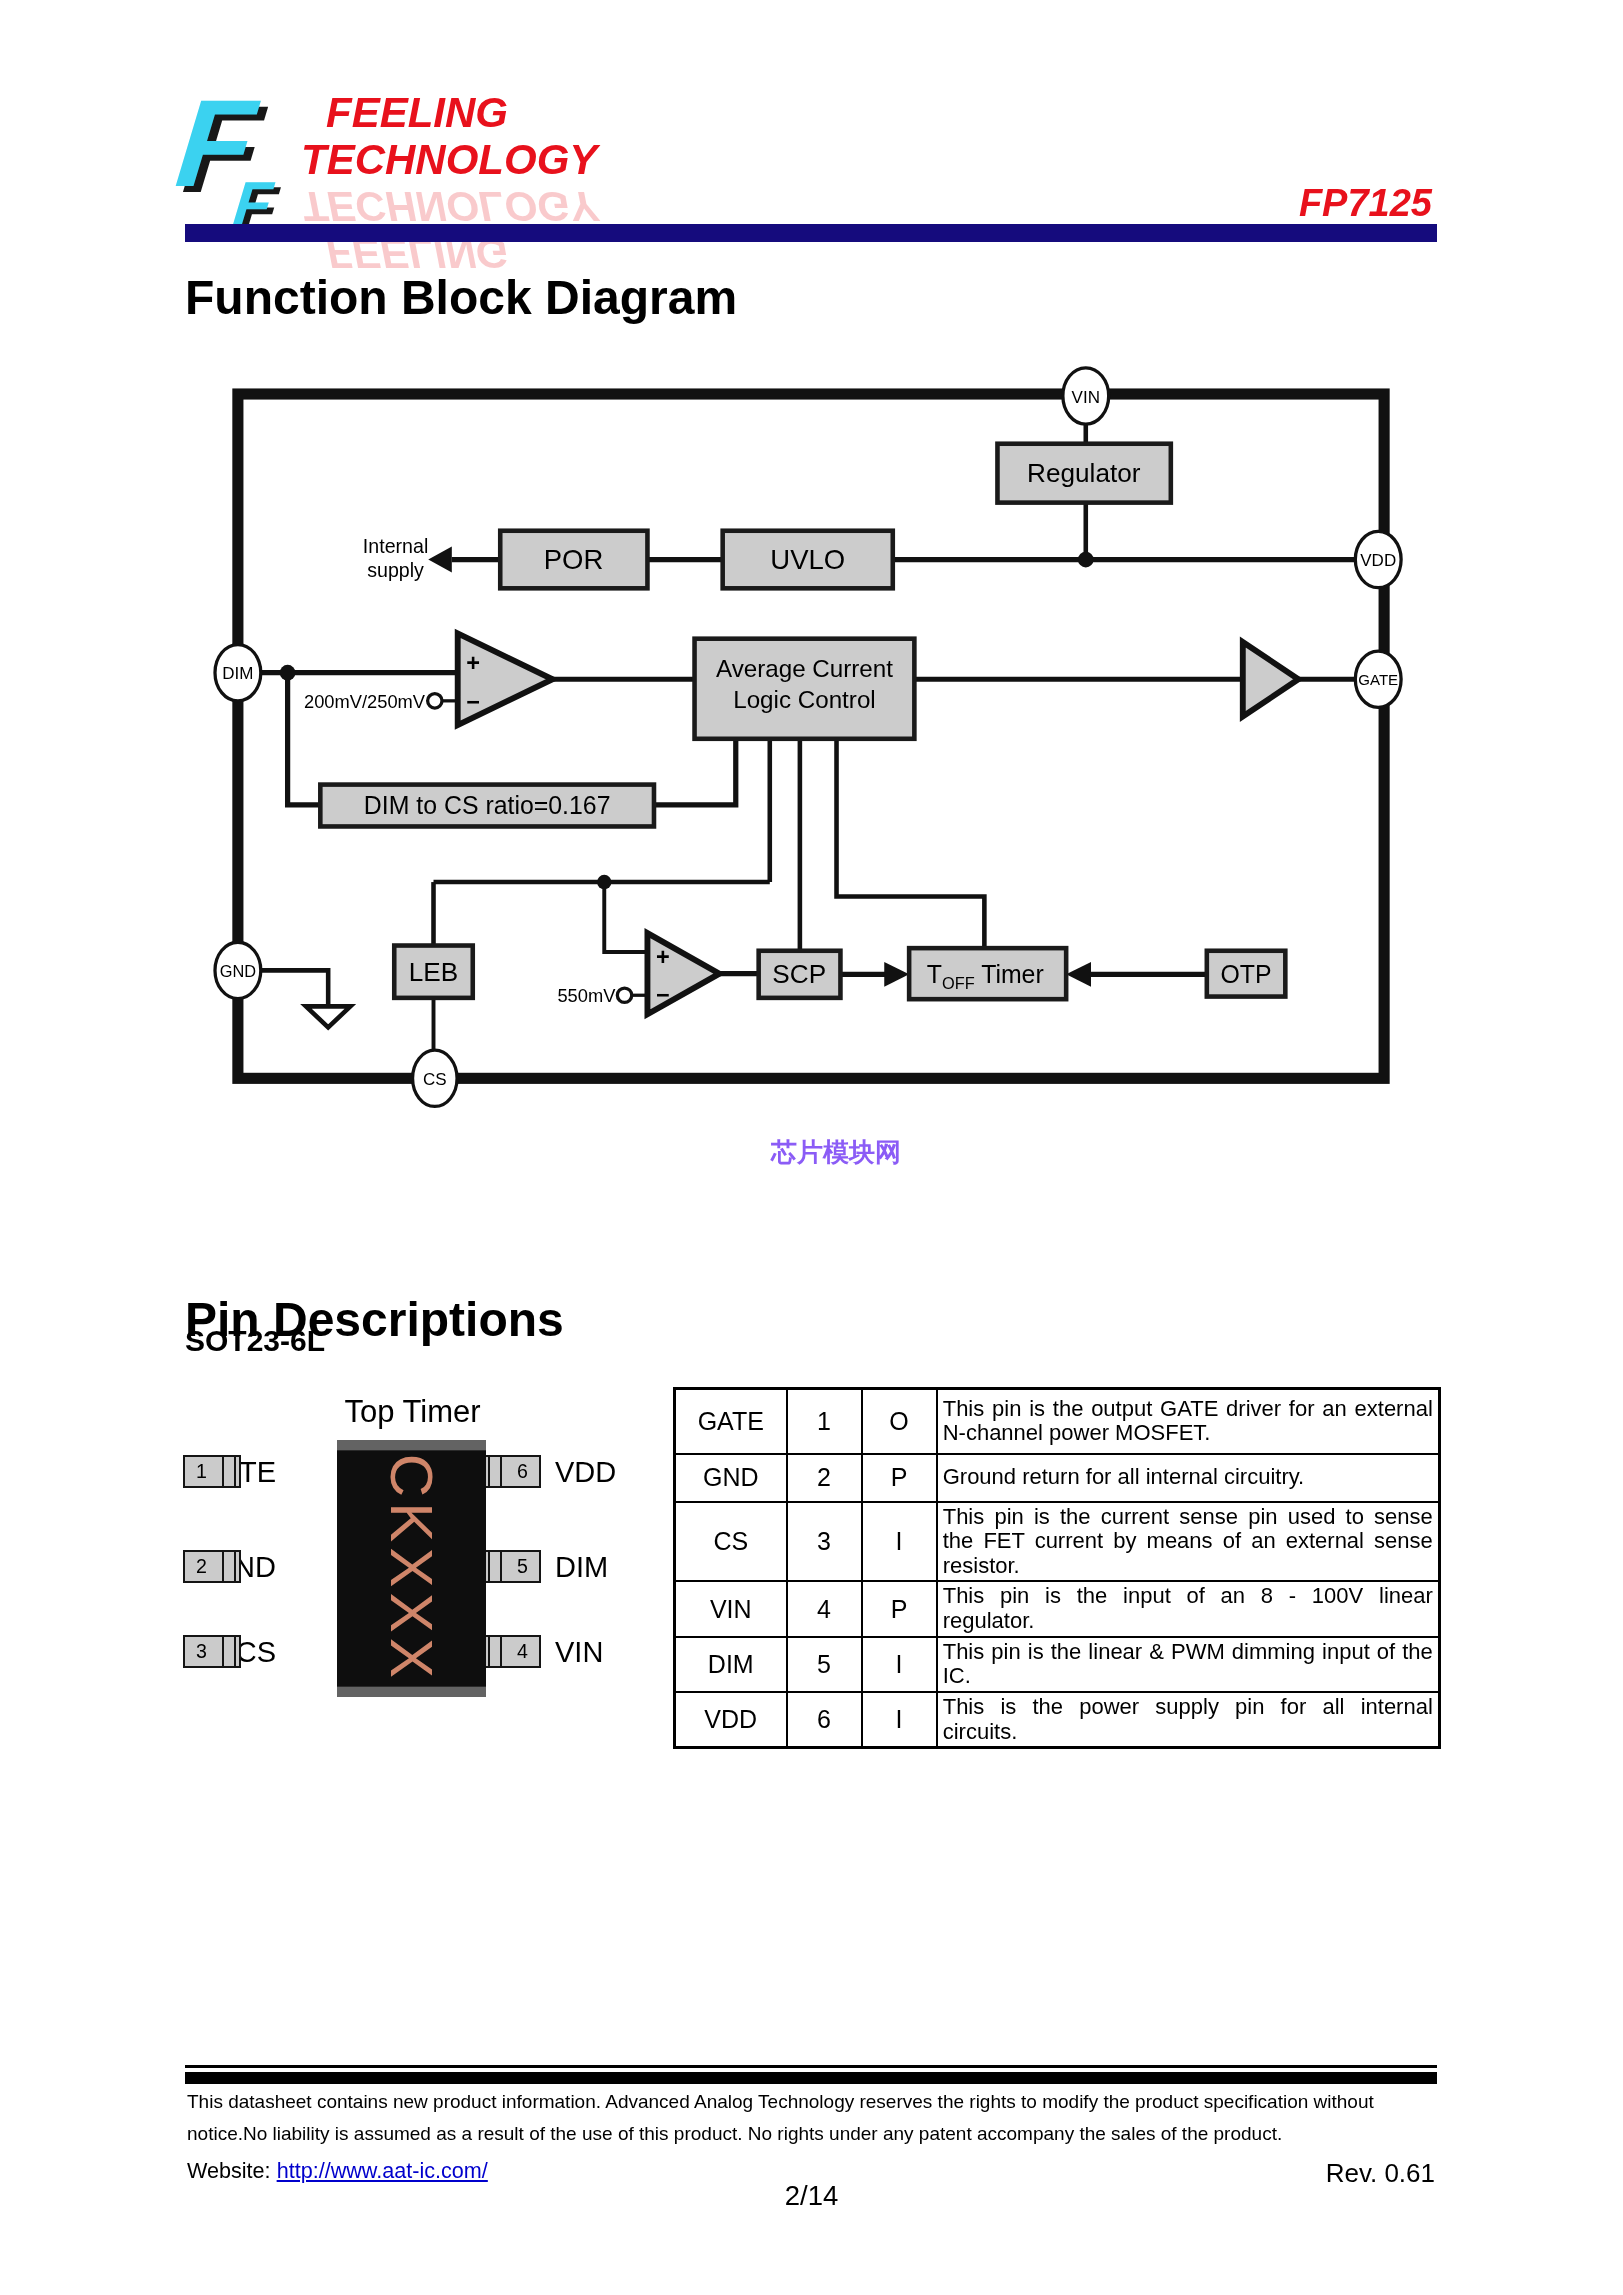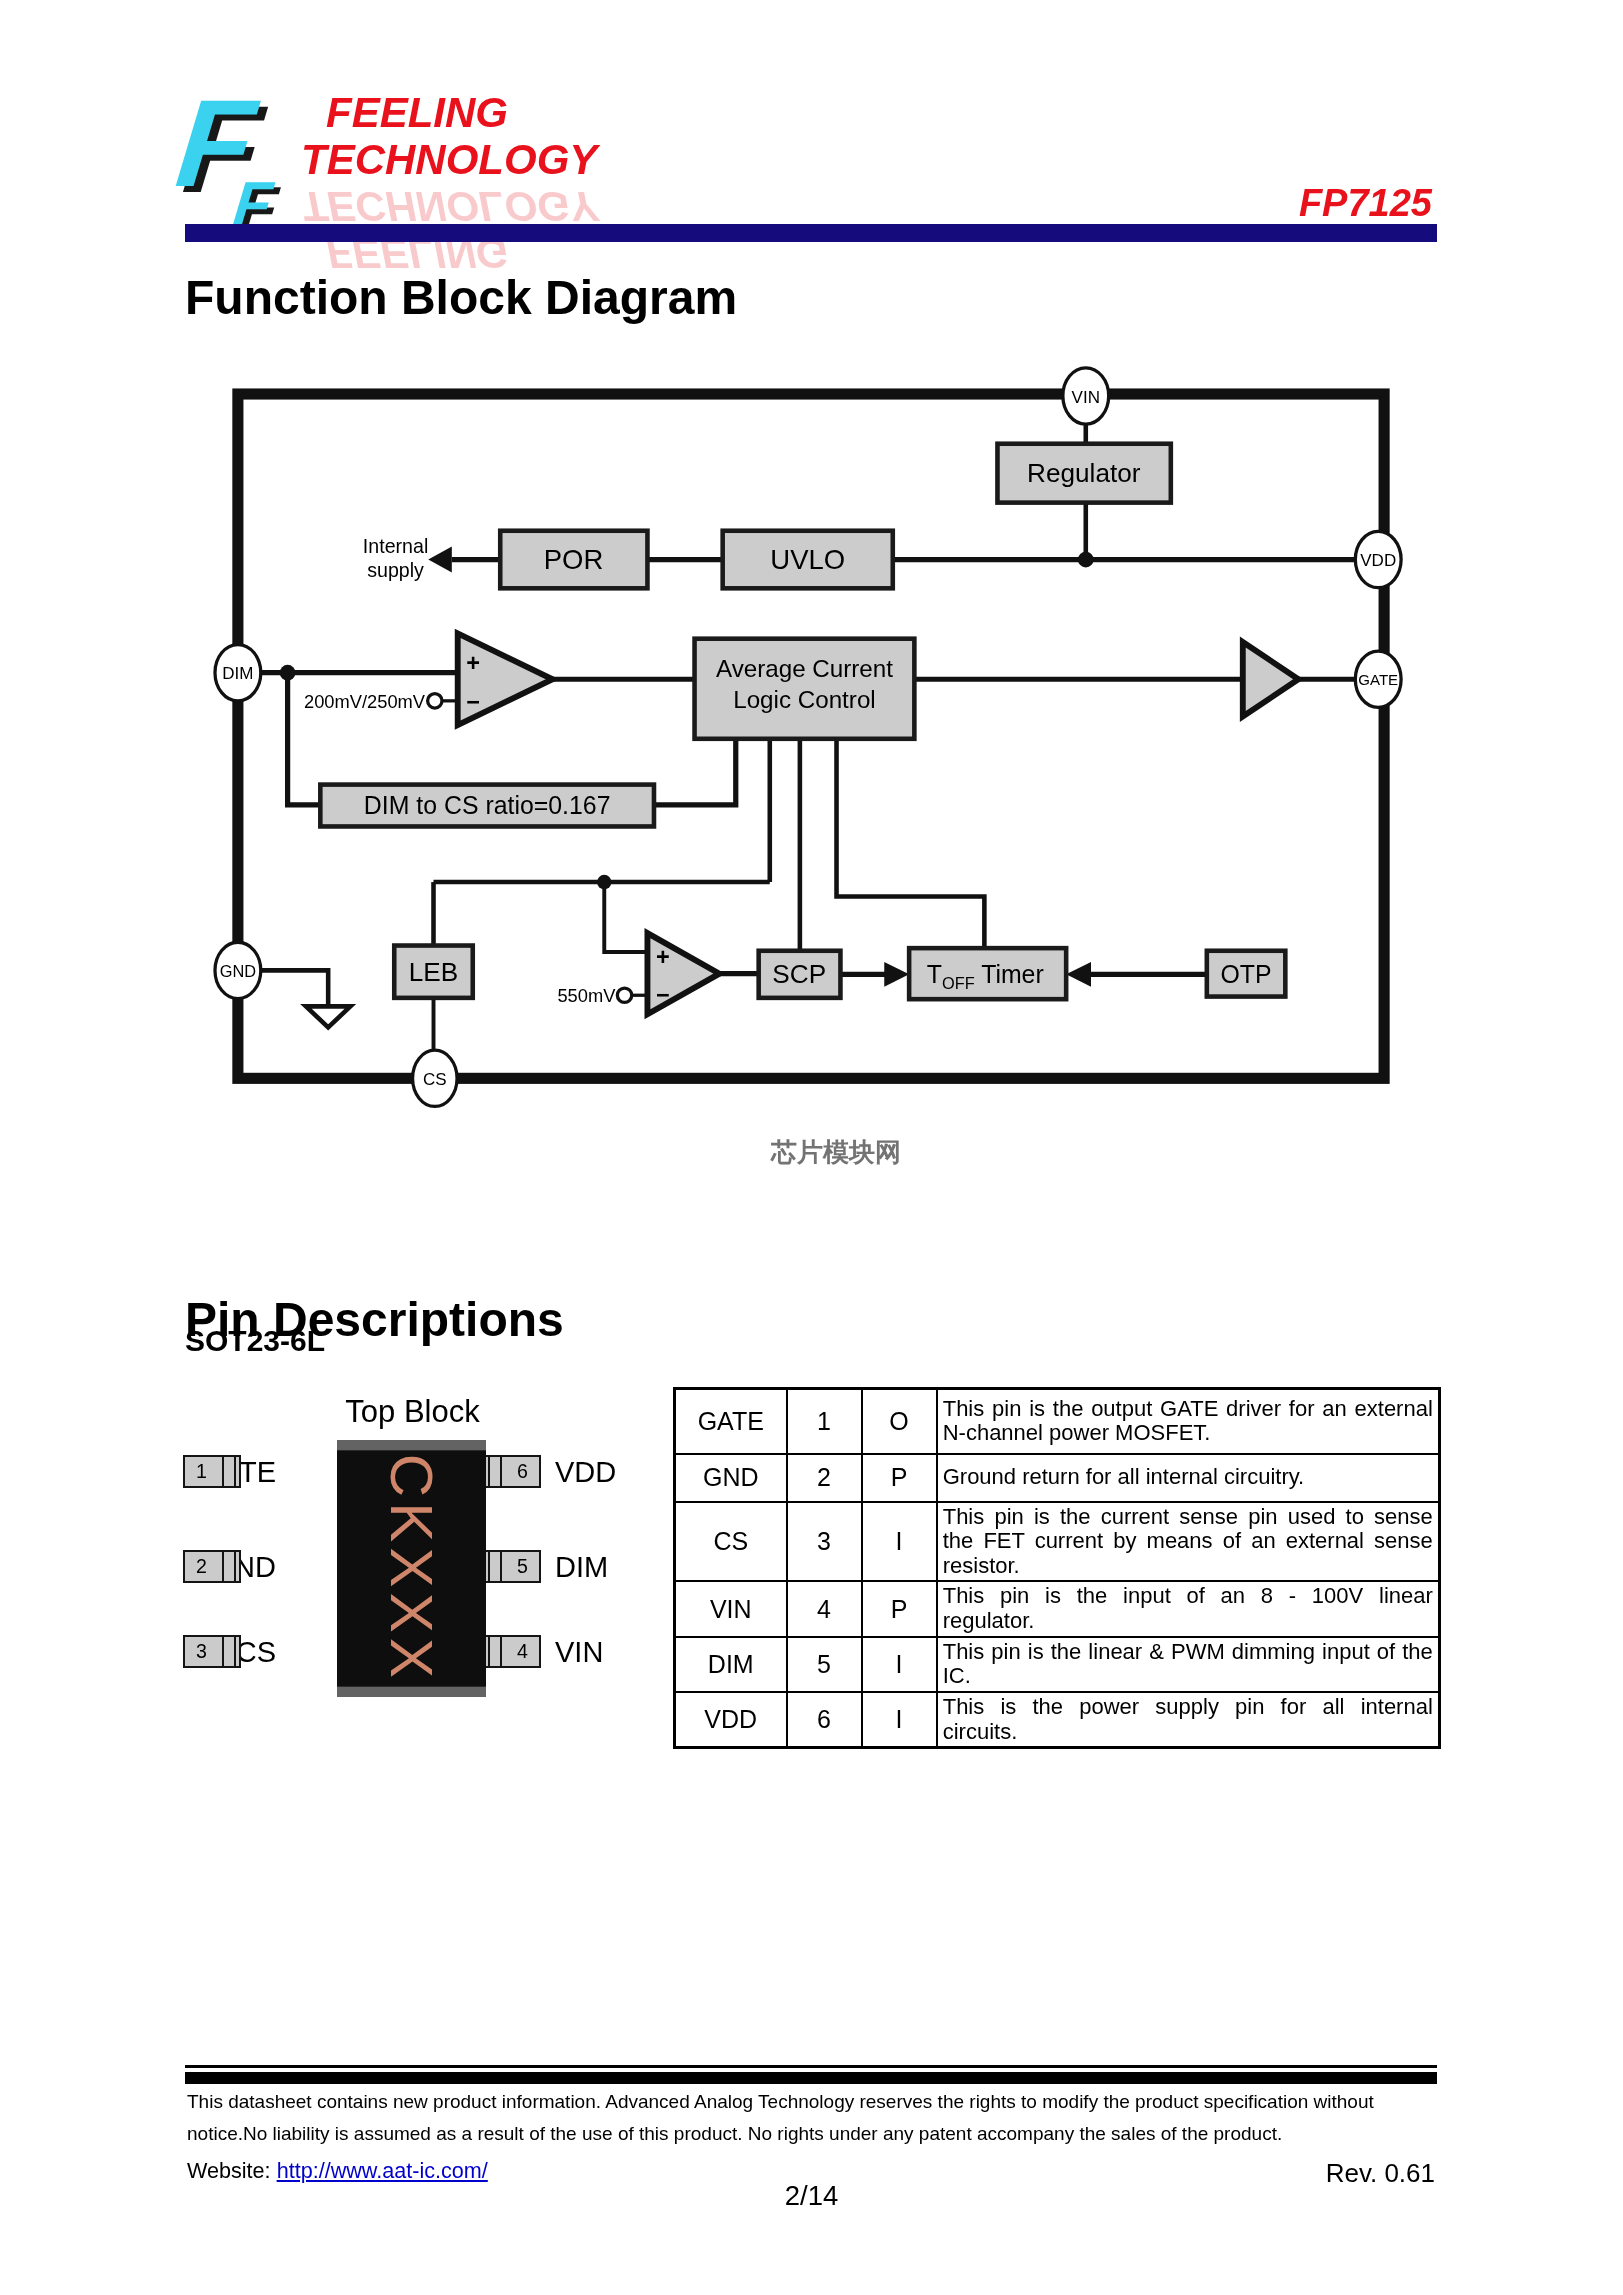--- a/index.html
+++ b/index.html
@@ -20,21 +20,21 @@
   .part-number{position:absolute;right:191px;top:182px;font:italic 900 38px "Liberation Sans",sans-serif;
                color:#e8111c;}
   .navy-bar{position:absolute;left:185px;top:224px;width:1252px;height:17.7px;background:#150b7d;}
   
   .h1{position:absolute;left:185px;font-weight:bold;font-size:48px;}
   .h-fbd{top:270px;}
   .h-pin{top:1292px;}
   .h-pkg{position:absolute;left:185px;top:1324px;font-weight:bold;font-size:30px;}
   
   .diagram-svg{position:absolute;left:232px;top:388px;overflow:visible;}
-  .watermark{position:absolute;left:771px;top:1135px;font-size:26px;font-weight:bold;color:#737373;}
+  .watermark{position:absolute;left:771px;top:1135px;font-size:26px;font-weight:bold;color:#8b5cf6;}
   
   .pkg{position:absolute;left:183px;top:1386px;width:458px;height:340px;}
   .pkg-title{position:absolute;left:92px;top:7.9px;width:275px;text-align:center;font-size:31px;}
   .ic-body{position:absolute;left:154px;top:54px;width:149px;height:257px;background:#0e0e0e;z-index:2;}
   .ic-bevel{position:absolute;left:0;right:0;height:9.8px;background:#636363;}
   .bevel-top{top:0;border-bottom:1.3px solid #2a2a2a;}
   .bevel-bot{bottom:0;border-top:1.3px solid #2a2a2a;}
   .ic-marking{position:absolute;left:0;top:0;width:100%;height:100%;display:flex;
               align-items:center;justify-content:center;}
   .ic-marking span{transform:rotate(90deg);white-space:nowrap;font-size:60px;color:#cf8569;
@@ -198,21 +198,21 @@
       <text x="310" y="1065" font-size="26" text-anchor="middle">CS</text>
     </g>
   </svg>
 
   <div class="watermark">芯片模块网</div>
 
   <div class="h1 h-pin">Pin Descriptions</div>
   <div class="h-pkg">SOT23-6L</div>
 
   <div class="pkg">
-    <div class="pkg-title">Top Block</div>
+    <div class="pkg-title">Top Timer</div>
 
     <div class="pin pin-left row1">
       <span class="num">1</span>
       <span class="dlines"></span>
     </div>
     <div class="pin pin-left row2">
       <span class="num">2</span>
       <span class="dlines"></span>
     </div>
     <div class="pin pin-left row3">

